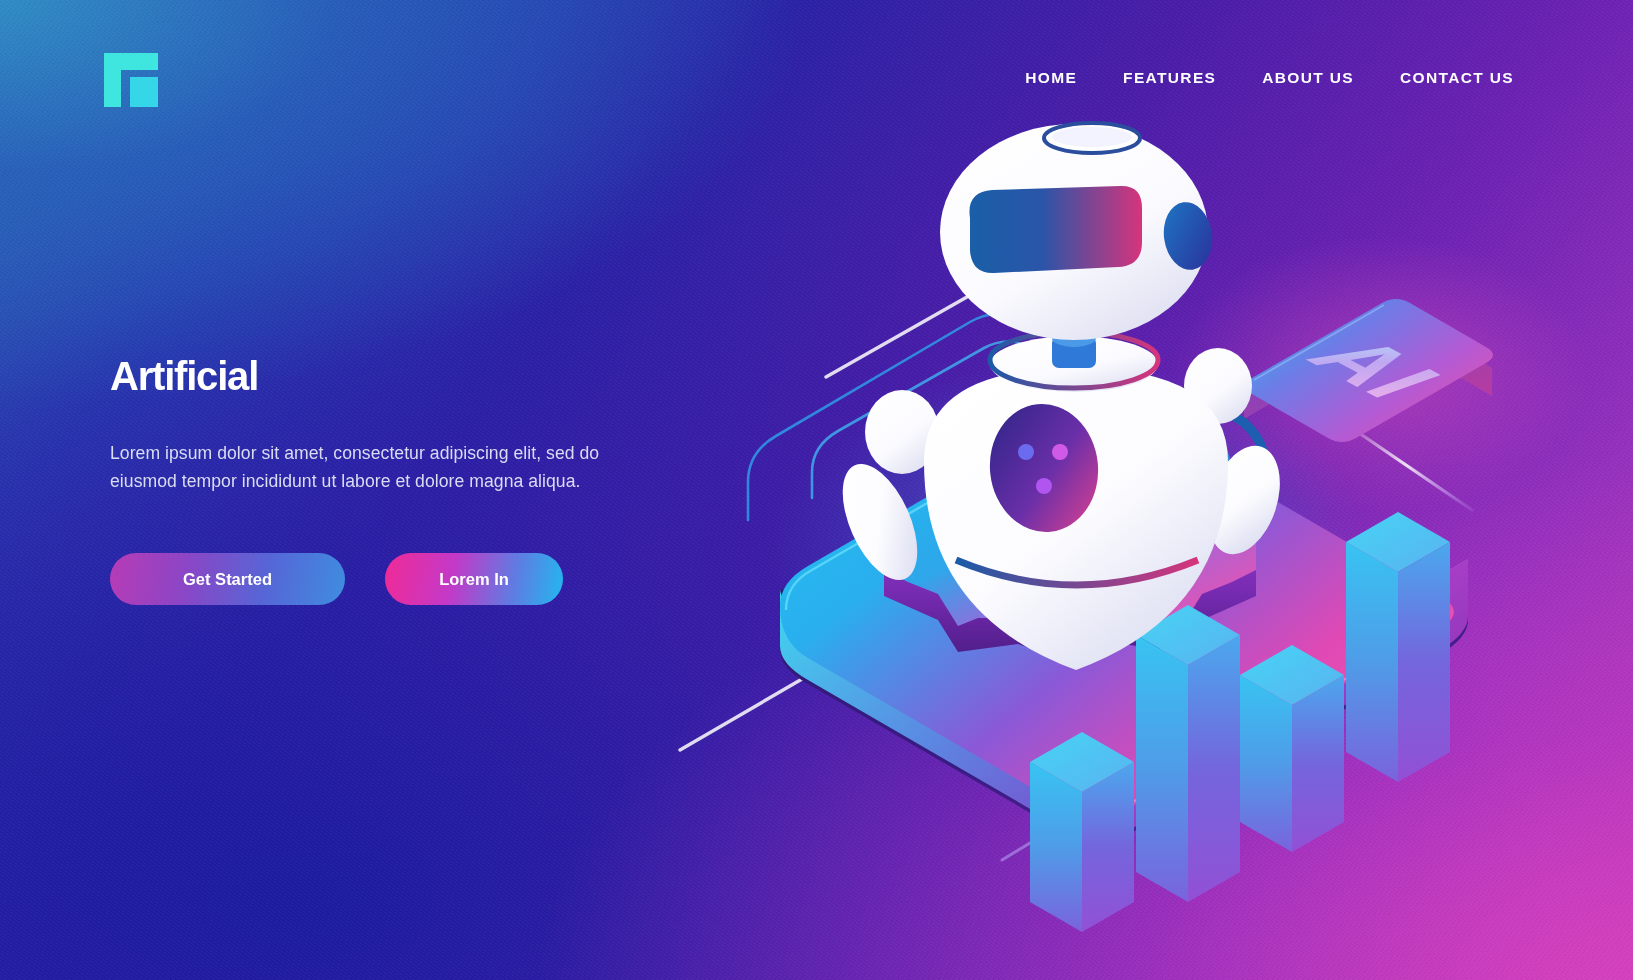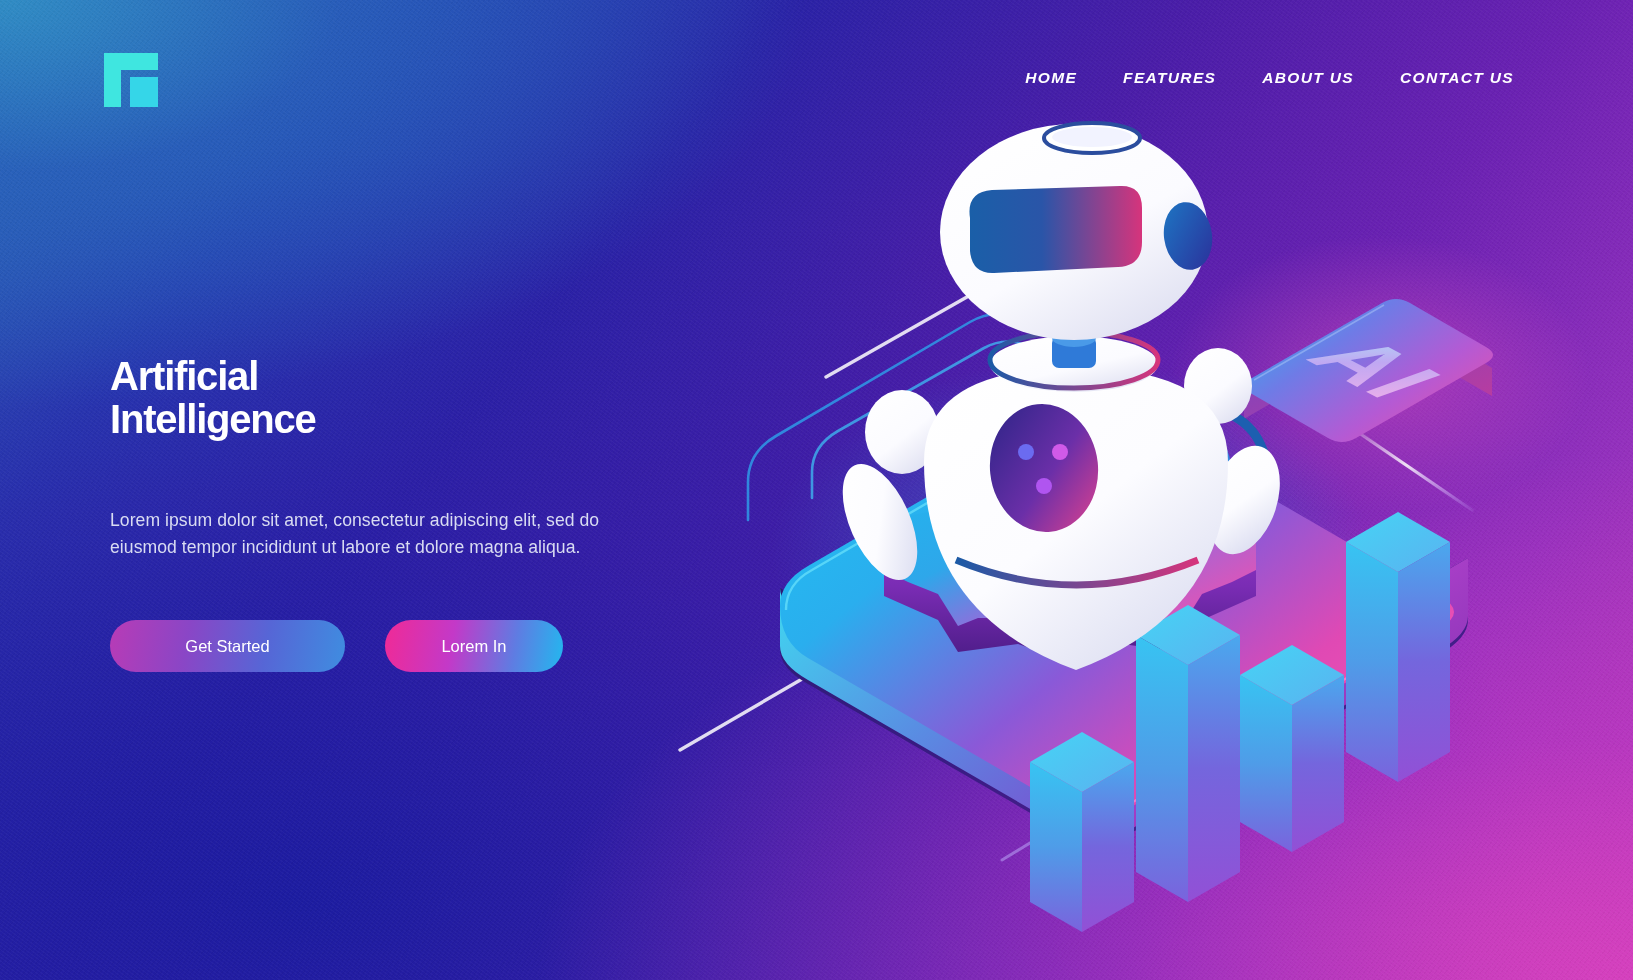--- a/index.html
+++ b/index.html
@@ -29,21 +29,20 @@
       repeating-linear-gradient(-52deg, rgba(0,0,0,.5) 0 1px, rgba(0,0,0,0) 1px 4px);
     pointer-events:none;
   }
 
   
   header {
     position:absolute; top:0; left:0; right:0; height:155px;
     display:flex; align-items:center;
     padding:0 96px 0 104px;
     z-index:40;
-    font-style:italic;
   }
   #logo { width:54px; height:54px; position:relative; margin-top:4px; }
   #logo .bar-v { position:absolute; left:0; top:0; width:17px; height:54px; background:#3fe6e0; }
   #logo .bar-h { position:absolute; left:17px; top:0; width:37px; height:17px; background:#3fe6e0; }
   #logo .sq    { position:absolute; left:26px; top:24px; width:28px; height:30px; background:#35d6e8; }
 
   nav { margin-left:auto; display:flex; align-items:center; gap:0; }
   nav a {
     color:#ffffff; text-decoration:none;
     font-size:15.5px; font-weight:bold; letter-spacing:1.35px;
@@ -51,28 +50,28 @@
   }
 
   
   #copy { position:absolute; left:110px; top:355px; width:640px; z-index:30; }
   #copy h1 {
     color:#fff; font-size:40px; line-height:1.07; font-weight:bold;
     letter-spacing:-1.2px;
   }
   #copy h1 .l2 { display:block; }
   #copy p {
-    margin-top:66px;
+    margin-top:42px;
     color:#d9dcf2; font-size:17.6px; line-height:1.58; max-width:525px;
     letter-spacing:.05px;
   }
   #cta { margin-top:58px; display:flex; gap:40px; }
   .btn {
     border:0; cursor:pointer; color:#fff;
-    font-size:16.5px; font-weight:normal;
+    font-size:16.5px; font-weight:bold;
     height:52px; border-radius:26px;
     display:flex; align-items:center; justify-content:center;
   }
   #btn-get { width:235px; background:linear-gradient(100deg,#b83bb6 0%,#8a46c6 33%,#5666d6 66%,#3f8de0 100%); }
   #btn-sign{ width:178px; background:linear-gradient(100deg,#f02a96 0%,#c339c8 38%,#5f7ce2 72%,#22b8ef 100%); }
 
   
   #art { position:absolute; left:640px; top:90px; width:993px; height:890px; z-index:20; }
   #art svg { display:block; width:100%; height:100%; }
 </style>
@@ -94,21 +93,20 @@
       <a href="#">HOME</a>
       <a href="#">FEATURES</a>
       <a href="#">ABOUT US</a>
       <a href="#">CONTACT US</a>
     </nav>
   </header>
 
   <div id="copy">
     <h1>
       <span>Artificial</span>
-      <span class="l2">Intelligence</span>
     </h1>
     <p>Lorem ipsum dolor sit amet, consectetur adipiscing elit, sed do eiusmod tempor incididunt ut labore et dolore magna aliqua.</p>
     <div id="cta">
       <button class="btn" id="btn-get">Get Started</button>
       <button class="btn" id="btn-sign">Lorem In</button>
     </div>
   </div>
 
   <div id="art">
     <svg viewBox="0 0 993 890" xmlns="http://www.w3.org/2000/svg">

